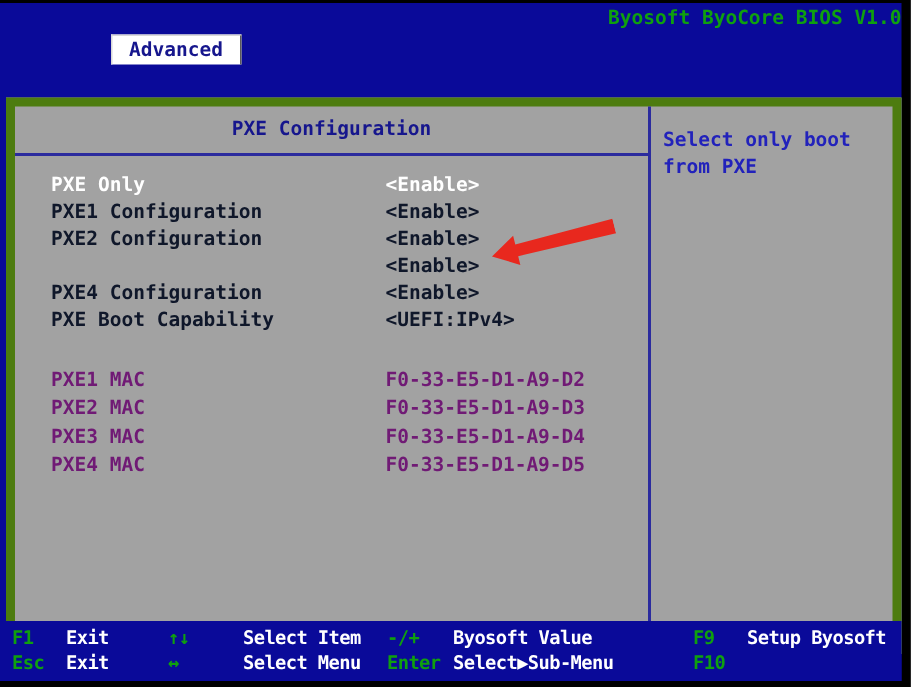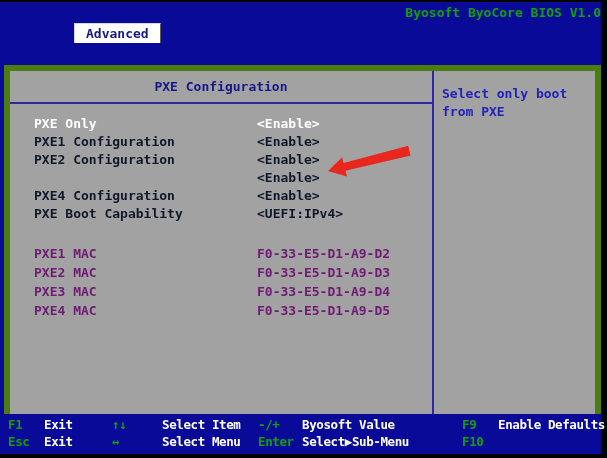--- a/index.html
+++ b/index.html
@@ -113,21 +113,21 @@
 
   <div class="footer">
     <div class="fr r1">
       <span class="fkey k1">F1</span>
       <span class="flbl l1">Exit</span>
       <span class="fkey k2">↑↓</span>
       <span class="flbl l2">Select Item</span>
       <span class="fkey k3">-/+</span>
       <span class="flbl l3">Byosoft Value</span>
       <span class="fkey k4">F9</span>
-      <span class="flbl l4">Enable Defaults</span>
+      <span class="flbl l4">Setup Byosoft</span>
     </div>
     <div class="fr r2">
       <span class="fkey k1">Esc</span>
       <span class="flbl l1">Exit</span>
       <span class="fkey k2">↔</span>
       <span class="flbl l2">Select Menu</span>
       <span class="fkey k3">Enter</span>
       <span class="flbl l3">Select▶Sub-Menu</span>
       <span class="fkey k4">F10</span>
     </div>

